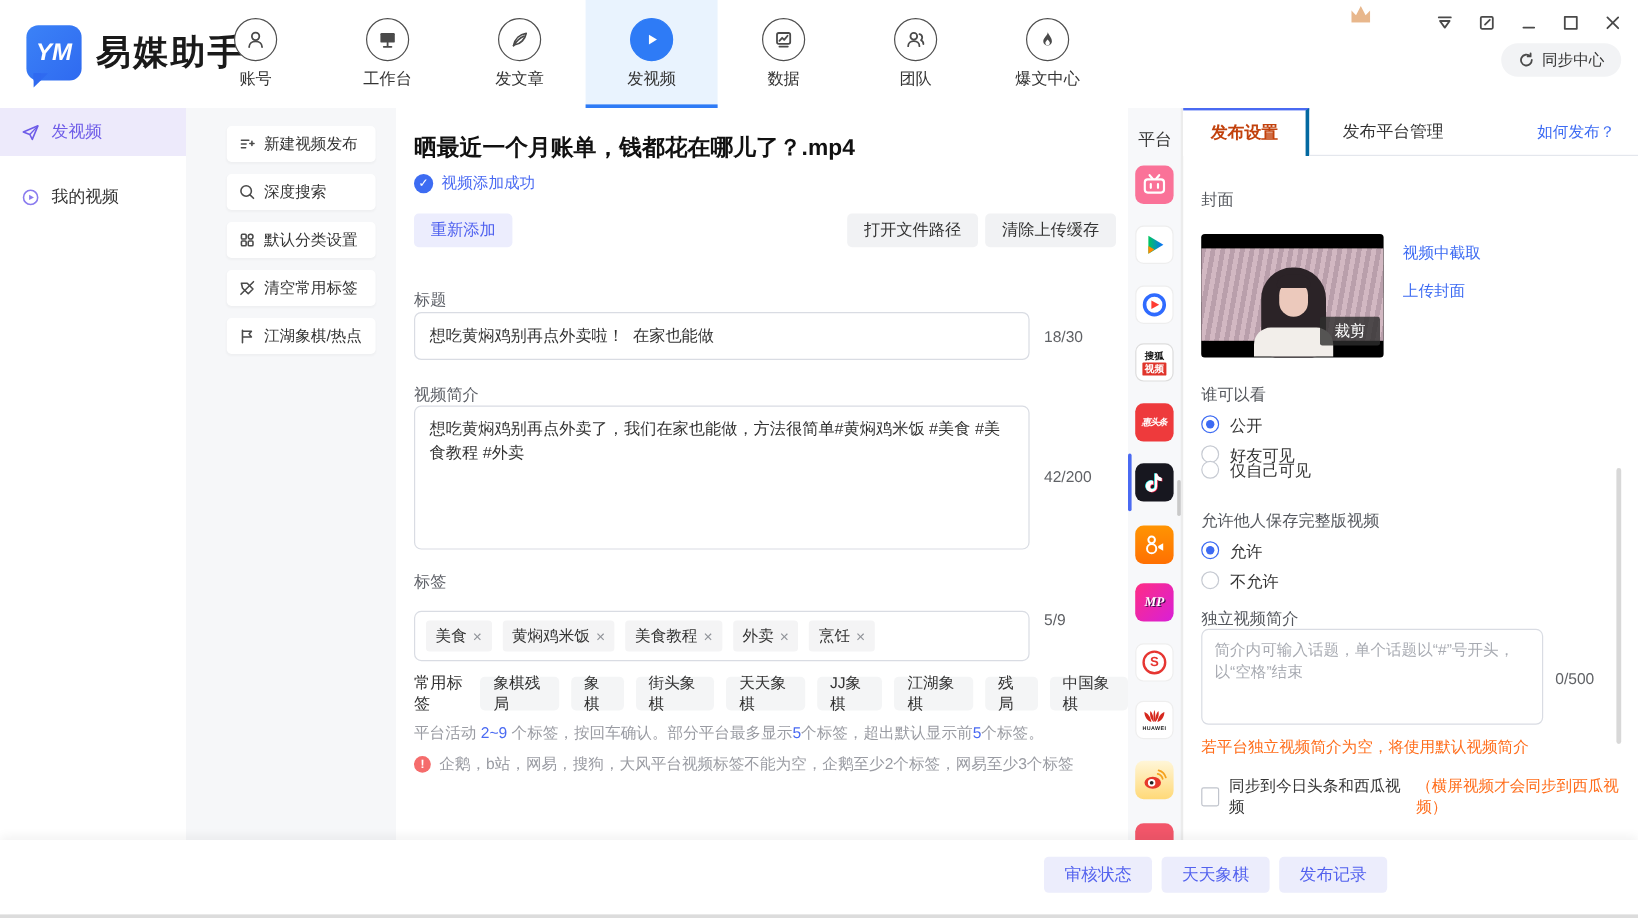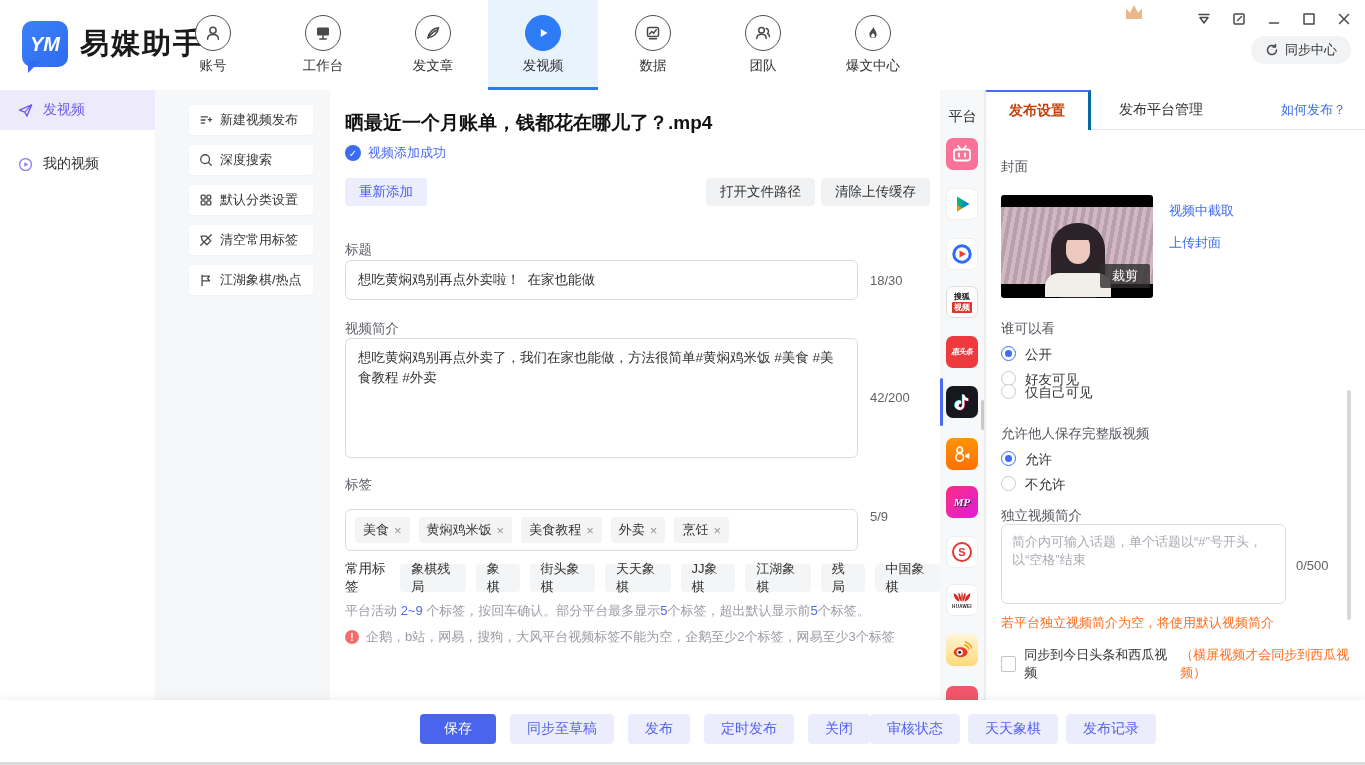--- a/index.html
+++ b/index.html
@@ -482,27 +482,20 @@
     <div class="abs chk-row">
       <div class="chkbox"></div>
       <span class="chk-text">同步到今日头条和西瓜视频</span>
         <span class="chk-orange">（横屏视频才会同步到西瓜视频）</span>
     </div>
 
     <div class="abs rp-scroll"></div>
   </div>
 
   <div class="abs footer">
-    <div class="fgroup" style="left:420px;">
-      <div class="fbtn primary">保存</div>
-      <div class="fbtn light">同步至草稿</div>
-      <div class="fbtn light">发布</div>
-      <div class="fbtn light">定时发布</div>
-      <div class="fbtn light">关闭</div>
-    </div>
     <div class="fgroup" style="left:870px;gap:8px;">
       <div class="fbtn light">审核状态</div>
       <div class="fbtn light">天天象棋</div>
       <div class="fbtn light">发布记录</div>
     </div>
   </div>
   <div class="abs bottom-strip"></div>
 
 </div>
 

